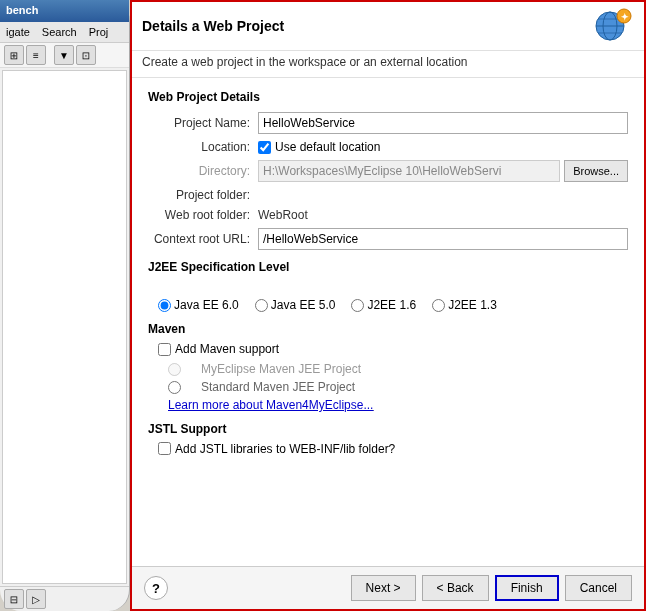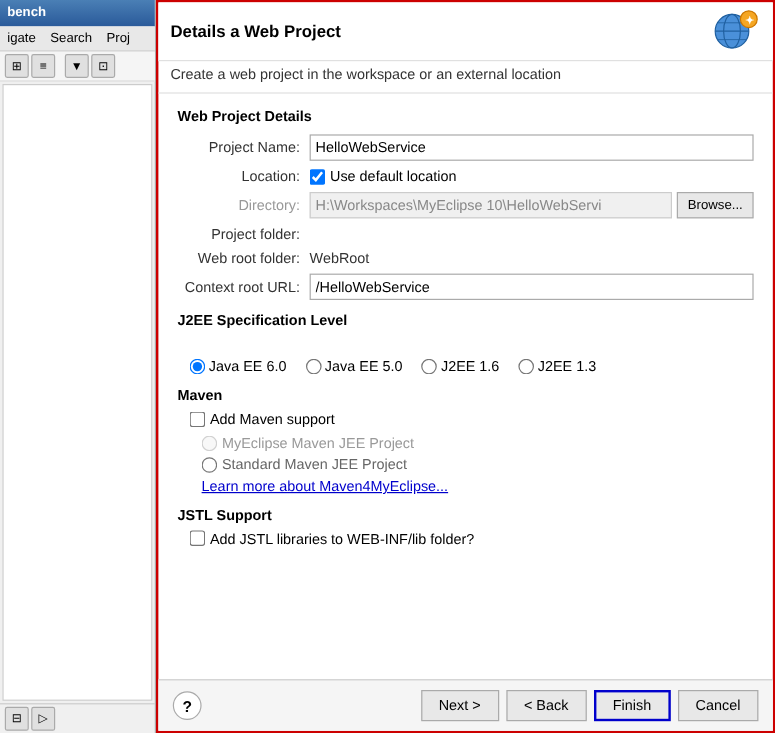--- a/index.html
+++ b/index.html
@@ -14,20 +14,21 @@
     }
 
     
     .sidebar {
       width: 130px;
       background: #f0f0f0;
       border-right: 1px solid #aaa;
       height: 611px;
       display: flex;
       flex-direction: column;
+      border-radius: 21px;
     }
     .sidebar-titlebar {
       background: linear-gradient(to bottom, #4a7fb5, #2a5a9a);
       color: white;
       font-size: 11px;
       font-weight: bold;
       padding: 4px 6px;
       height: 22px;
     }
     .sidebar-menu {
@@ -224,21 +225,21 @@
     .maven-checkbox {
       display: flex;
       align-items: center;
       gap: 4px;
       margin-bottom: 6px;
       padding-left: 10px;
     }
     .maven-radio {
       display: flex;
       align-items: center;
-      gap: 4px;
+      gap: 20px;
       margin-bottom: 4px;
       padding-left: 20px;
       color: #666;
     }
     .maven-radio.disabled-text {
       color: #999;
     }
     .maven-link {
       color: #0000cc;
       text-decoration: underline;
@@ -417,21 +418,21 @@
         <label for="addMaven">Add Maven support</label>
       </div>
       <div class="maven-radio disabled-text">
         <input type="radio" name="mavenType" id="myeclipseMaven" disabled="" style="">
         <label for="myeclipseMaven" style="color:#999;">MyEclipse Maven JEE Project</label>
       </div>
       <div class="maven-radio">
         <input type="radio" name="mavenType" id="standardMaven" style="">
         <label for="standardMaven">Standard Maven JEE Project</label>
       </div>
-      <div style="padding-left:20px; margin-top:0;">
+      <div style="padding-left:20px; margin-top:0;text-decoration:underline;">
         <a class="maven-link" style="padding-left:0;">Learn more about Maven4MyEclipse...</a>
       </div>
     </div>
 
     <div class="jstl-section">
       <div class="jstl-title">JSTL Support</div>
       <div class="jstl-checkbox">
         <input type="checkbox" id="addJstl" style="">
         <label for="addJstl">Add JSTL libraries to WEB-INF/lib folder?</label>
       </div>

